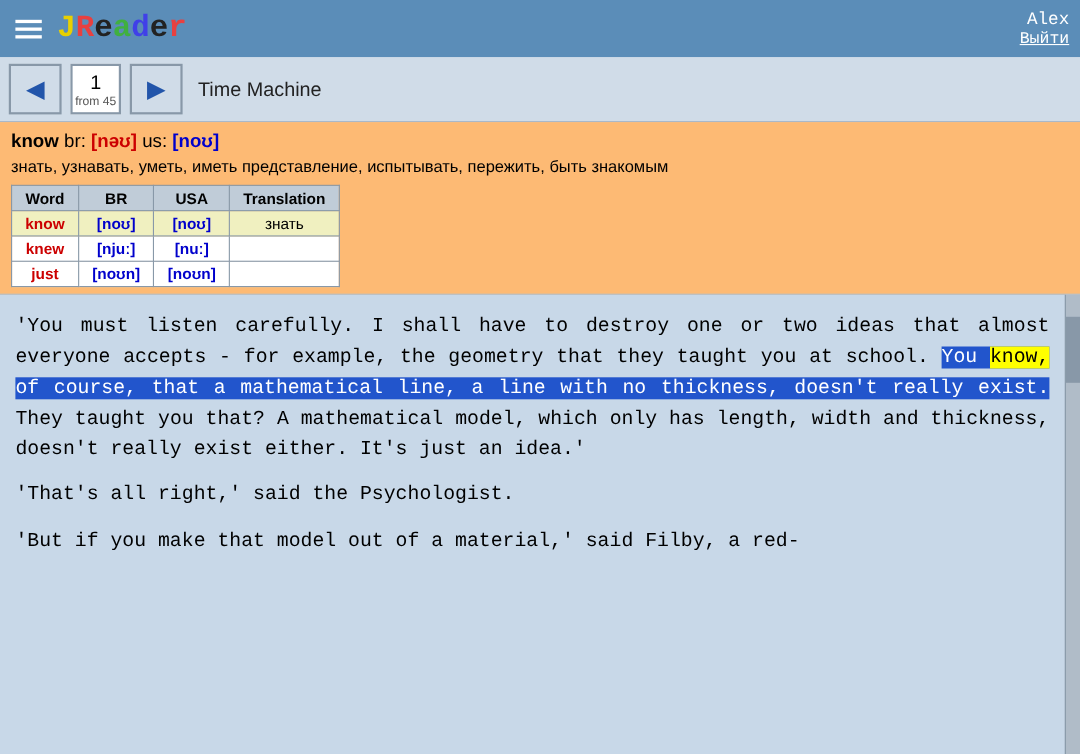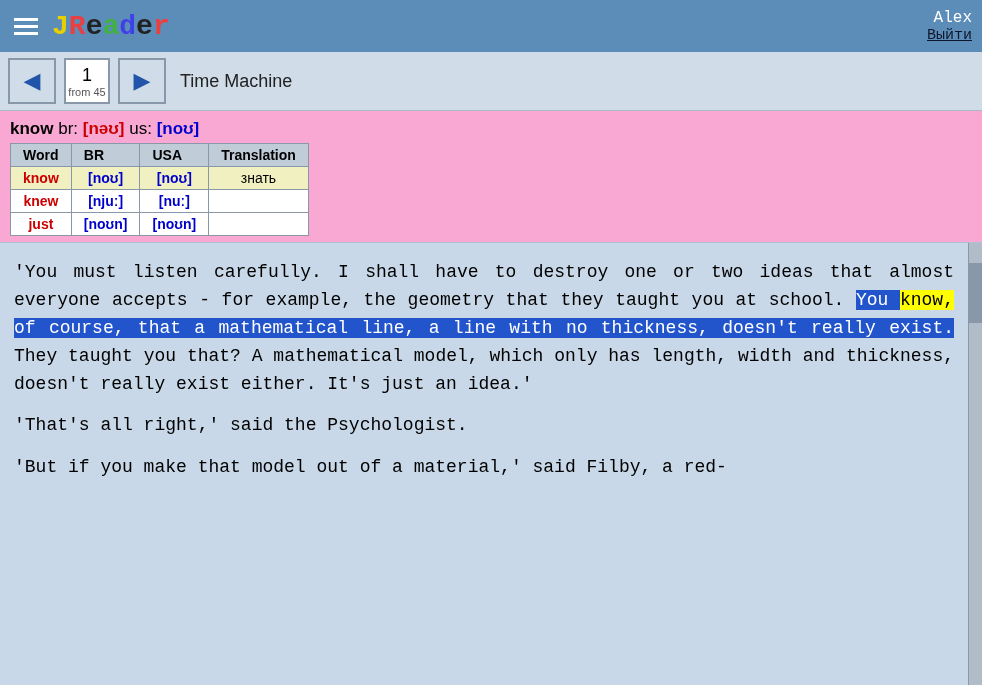--- a/index.html
+++ b/index.html
@@ -54,21 +54,21 @@
     #user-area {
       text-align: right;
       color: white;
     }
     #user-name {
       font-size: 16px;
       color: white;
     }
     #logout-link {
       font-size: 15px;
-      color: #0f172a;
+      color: #ffffff;
       text-decoration: underline;
       cursor: pointer;
     }
 
     
     #nav-bar {
       background: #d0dce8;
       display: flex;
       align-items: center;
       padding: 6px 8px;
@@ -110,21 +110,21 @@
     }
     #book-title {
       font-size: 18px;
       color: #222;
       margin-left: 6px;
       font-family: Arial, sans-serif;
     }
 
     
     #dict-section {
-      background: #f9a8d4;
+      background: #fdba74;
       padding: 8px 10px 6px 10px;
       border-bottom: 1px solid #b0c0d0;
     }
     #word-header {
       font-size: 17px;
       color: #000;
       margin-bottom: 4px;
       font-family: Arial, sans-serif;
     }
     .word-main { font-weight: bold; color: #000; }
@@ -141,21 +141,21 @@
     
     #forms-table {
       border-collapse: collapse;
       font-size: 14px;
       font-family: Arial, sans-serif;
     }
     #forms-table th {
       background: #c0ccd8;
       border: 1px solid #8898a8;
       padding: 3px 12px;
-      text-align: left;
+      text-align: center;
       font-weight: bold;
       color: #000;
       margin-top: 12px;
     }
     #forms-table td {
       border: 1px solid #8898a8;
       padding: 3px 12px;
       text-align: center;
     }
     .row-highlight { background: #f0f0c0; }
@@ -233,20 +233,21 @@
   <button id="next-btn">▶</button>
   <span id="book-title">Time Machine</span>
 </div>
 
 <div id="dict-section">
   <div id="word-header">
     <span class="word-main">know</span>
     <span class="pron-label"> br: </span><span class="pron-br">[nəʊ]</span>
     <span class="pron-label">  us: </span><span class="pron-us">[noʊ]</span>
   </div>
+  <div id="word-translation">знать, узнавать, уметь, иметь представление, испытывать, пережить, быть знакомым</div>
   <table id="forms-table">
     <thead>
       <tr>
         <th>Word</th>
         <th>BR</th>
         <th>USA</th>
         <th>Translation</th>
       </tr>
     </thead>
     <tbody id="forms-tbody">

